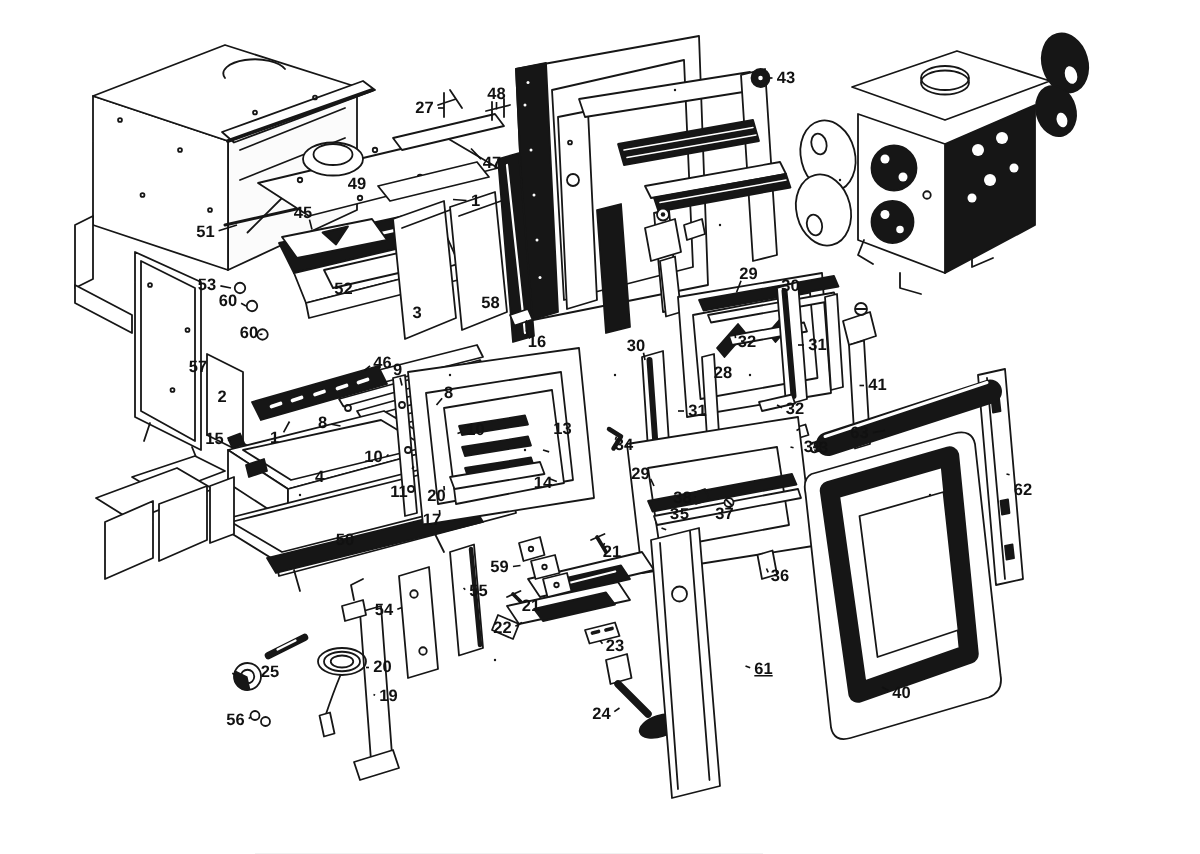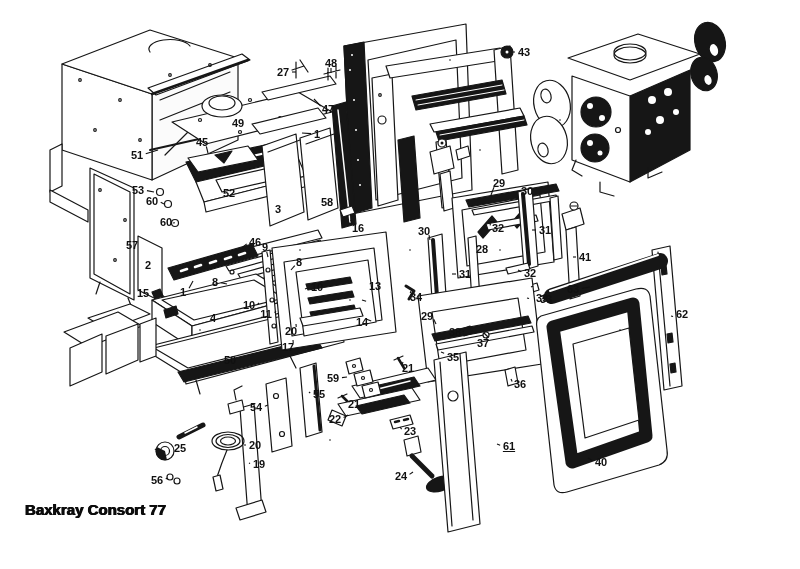--- a/index.html
+++ b/index.html
@@ -419,58 +419,57 @@
       <span class="plabel" style="left: 113px; top: 245px; margin-left: 19px;">57</span>
       <span class="plabel" style="left: 148px; top: 265px;">2</span>
       <span class="plabel" style="left: 143px; top: 293px;">15</span>
       <span class="plabel" style="left: 183px; top: 292px;">1</span>
       <span class="plabel" style="left: 255px; top: 242px;">46</span>
       <span class="plabel" style="left: 265px; top: 247px;">9</span>
       <span class="plabel" style="left: 299px; top: 262px;">8</span>
       <span class="plabel" style="left: 215px; top: 282px;">8</span>
       <span class="plabel" style="left: 317px; top: 287px;">10</span>
       <span class="plabel" style="left: 249px; top: 305px;">10</span>
-      <span class="plabel" style="left: 266px; top: 314px;">11</span>
+      <span class="plabel" style="left: 266px; top: 328px;">11</span>
       <span class="plabel" style="left: 213px; top: 318px;">4</span>
       <span class="plabel" style="left: 291px; top: 331px;">20</span>
       <span class="plabel" style="left: 288px; top: 347px;">17</span>
       <span class="plabel" style="left: 358px; top: 228px;">16</span>
       <span class="plabel" style="left: 375px; top: 286px;">13</span>
       <span class="plabel" style="left: 362px; top: 322px;">14</span>
       <span class="plabel" style="left: 416px; top: 297px;">34</span>
       <span class="plabel" style="left: 424px; top: 231px;">30</span>
       <span class="plabel" style="left: 499px; top: 183px;">29</span>
       <span class="plabel" style="left: 527px; top: 191px;">30</span>
       <span class="plabel" style="left: 498px; top: 228px;">32</span>
       <span class="plabel" style="left: 545px; top: 230px;">31</span>
       <span class="plabel" style="left: 482px; top: 249px;">28</span>
       <span class="plabel" style="left: 465px; top: 274px;">31</span>
       <span class="plabel" style="left: 530px; top: 273px;">32</span>
       <span class="plabel" style="left: 542px; top: 298px;">39</span>
       <span class="plabel" style="left: 546px; top: 299px; text-align: right;">33</span>
       <span class="plabel" style="left: 427px; top: 316px;">29</span>
       <span class="plabel" style="left: 455px; top: 332px;">38</span>
       <span class="plabel" style="left: 483px; top: 343px;">37</span>
-      <span class="plabel" style="left: 453px; top: 357px;">35</span>
+      <span class="plabel" style="left: 453px; top: 344px; font-family: Liberation Mono, monospace;">35</span>
       <span class="plabel" style="left: 408px; top: 368px;">21</span>
       <span class="plabel" style="left: 354px; top: 404px;">21</span>
       <span class="plabel" style="left: 335px; top: 419px;">22</span>
       <span class="plabel" style="left: 410px; top: 431px;">23</span>
       <span class="plabel" style="left: 401px; top: 476px;">24</span>
       <span class="plabel" style="left: 520px; top: 384px;">36</span>
       <span class="plabel" style="left: 509px; top: 446px; text-decoration: underline;">61</span>
       <span class="plabel" style="left: 601px; top: 462px;">40</span>
       <span class="plabel" style="left: 585px; top: 257px;">41</span>
       <span class="plabel" style="left: 573px; top: 289px;">63</span>
-      <span class="plabel" style="left: 682px; top: 314px; text-align: center;">62</span>
+      <span class="plabel" style="left: 682px; top: 327px; text-align: center;">62</span>
       <span class="plabel" style="left: 230px; top: 360px;">50</span>
       <span class="plabel" style="left: 333px; top: 378px;">59</span>
       <span class="plabel" style="left: 319px; top: 394px;">55</span>
       <span class="plabel" style="left: 256px; top: 407px;">54</span>
       <span class="plabel" style="left: 146px; top: 448px; margin-left: 34px;">25</span>
       <span class="plabel" style="left: 255px; top: 445px;">20</span>
       <span class="plabel" style="left: 259px; top: 464px;">19</span>
       <span class="plabel" style="left: 157px; top: 480px;">56</span>
     </div>
 
-<div class="title">Baxkray Consort 77</div>
 
 </div>
 
 </body></html>

